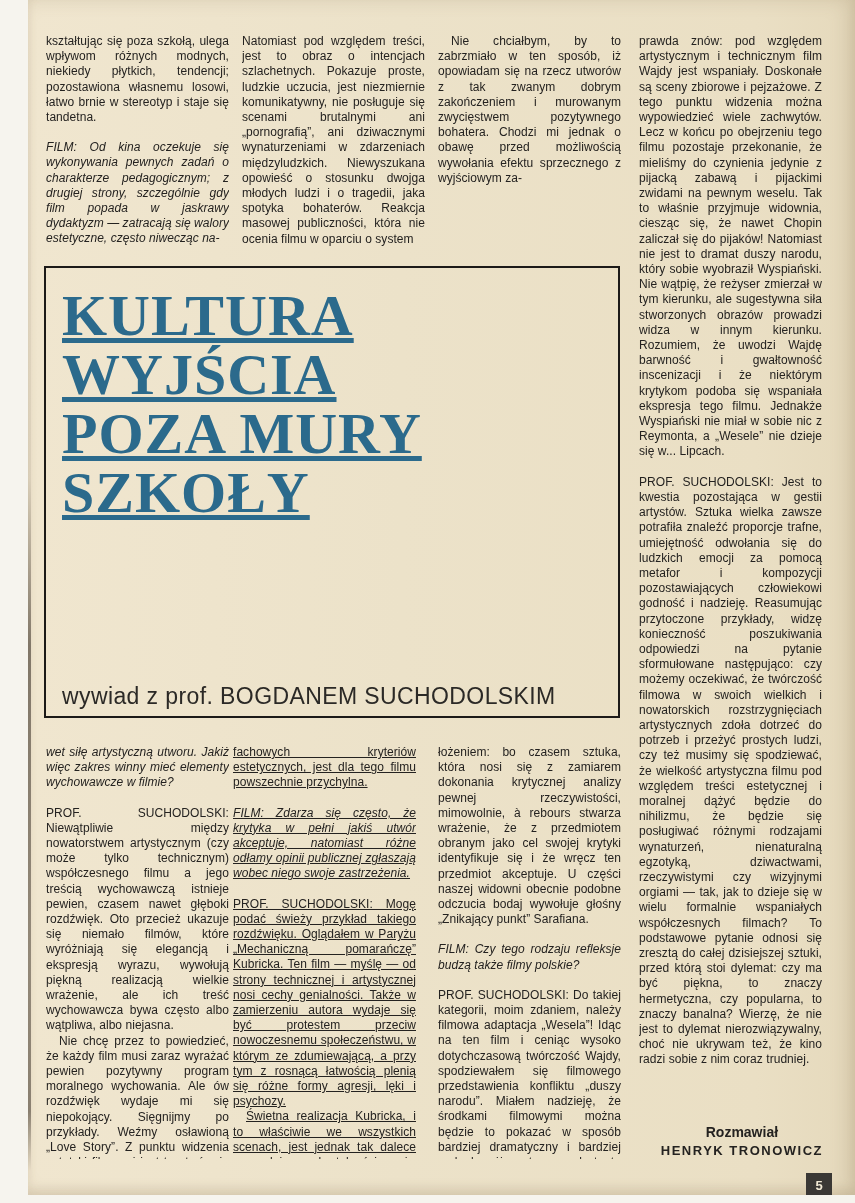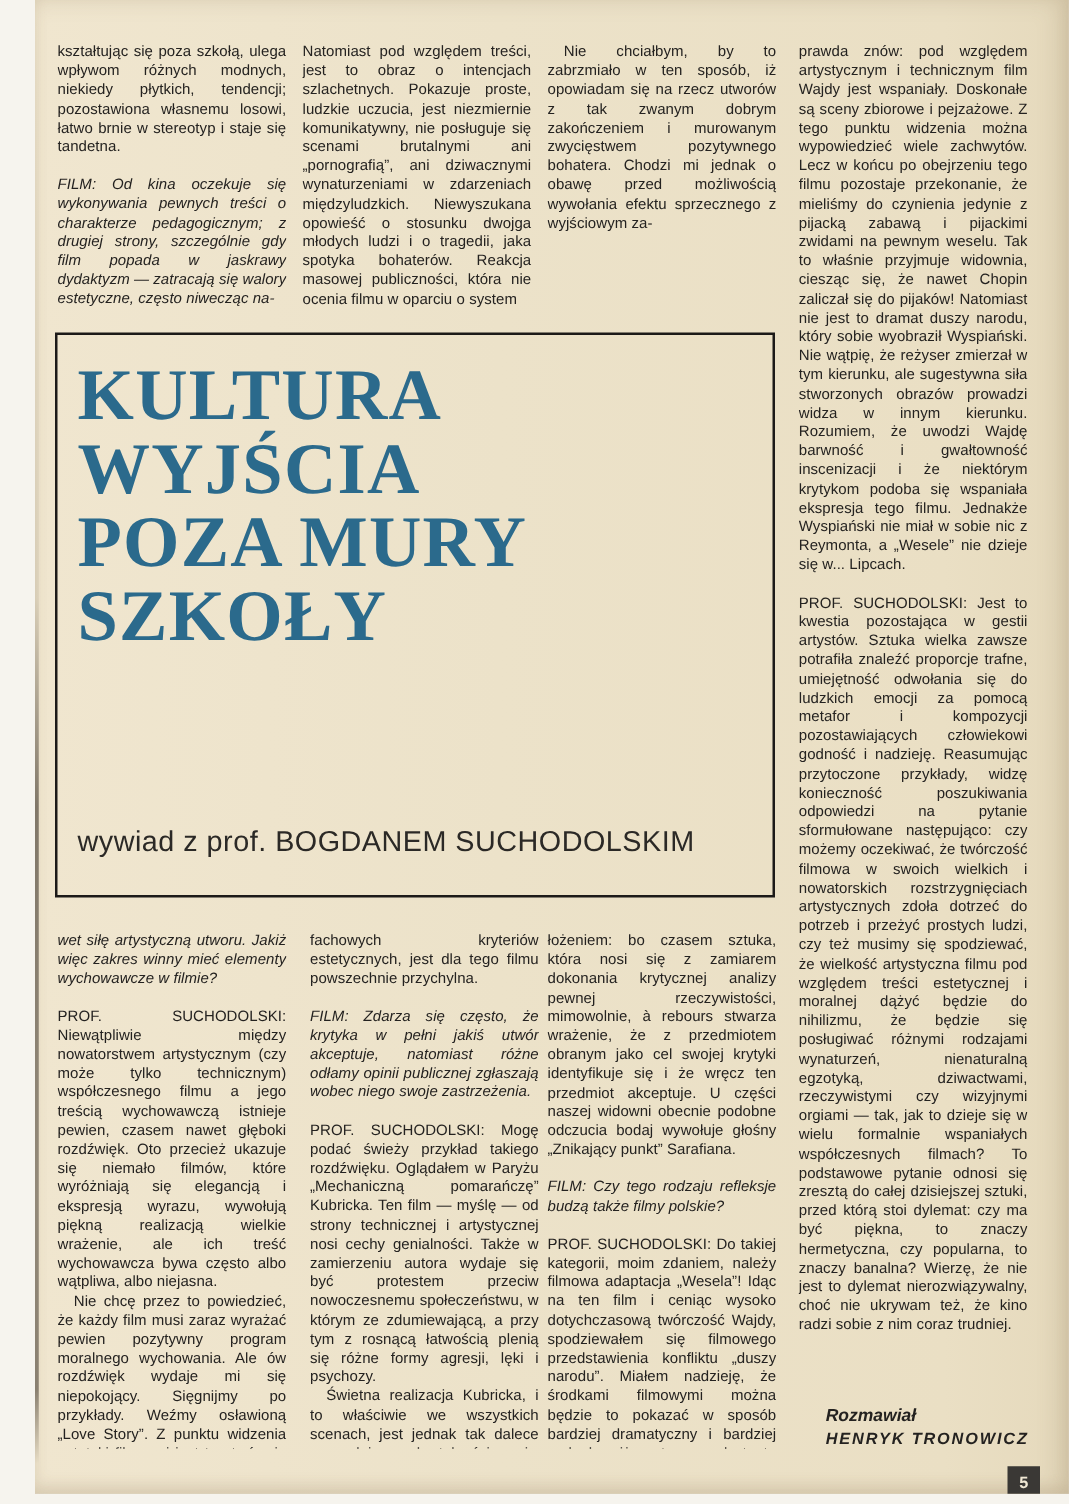--- a/index.html
+++ b/index.html
@@ -30,60 +30,61 @@
   }
   .article-p{margin:0;}
   .article-p.gap{margin-top:15px;}
   .article-p.ind{text-indent:13px;}
   .article-p.it{font-style:italic;}
   #col1top{left:18px;top:34px;height:214px;}
   #col2top{left:214px;top:34px;height:214px;}
   #col3top{left:410px;top:34px;height:214px;}
   #col4   {left:611px;top:34px;height:1088px;}
   #col1bot{left:18px;top:745px;height:414px;}
-  #col2bot{left:220px;top:745px;height:414px;}
+  #col2bot{left:205px;top:745px;height:414px;text-decoration:underline;}
   #col3bot{left:410px;top:745px;height:414px;}
   
   .headline-box{
     position:absolute;left:16px;top:266px;width:572px;height:448px;
     border:2px solid #1c1a18;
   }
   .headline{
     position:absolute;left:16px;top:18px;right:10px;
     font-family:"Liberation Serif", serif;font-weight:bold;
     font-size:58px;line-height:59px;letter-spacing:1px;
     transform-origin:left top;
+    text-decoration:underline;
   }
   .hl-line{white-space:nowrap;}
   .headline-sub{
-    position:absolute;left:16px;bottom:29px;
+    position:absolute;left:16px;bottom:6px;
     font-size:23px;letter-spacing:.4px;color:#2b2926;
   }
   
   .byline{
-    position:absolute;right:32px;top:1124px;text-align:left;color:#242220;font-style:italic;
+    position:absolute;right:32px;top:1124px;text-align:center;color:#242220;
   }
   .byline-1{font-size:14px;font-weight:bold;}
   .byline-2{font-size:13px;font-weight:bold;letter-spacing:1.5px;margin-top:3px;}
   .page-number{
     position:absolute;left:778px;top:1173px;width:26px;height:25px;
     background:#3a3835;color:#f0e8d4;
     display:flex;align-items:center;justify-content:center;
     font-size:13px;font-weight:bold;
   }
 </style>
 </head>
 <body>
 
 <div class="paper">
   <div class="paper-edge"></div>
 
   <div id="col1top" class="col">
       <p class="article-p">kształtując się poza szkołą, ulega wpływom różnych modnych, niekiedy płytkich, tendencji; pozostawiona własnemu losowi, łatwo brnie w stereotyp i staje się tandetna.</p>
-      <p class="article-p it gap">FILM: Od kina oczekuje się wykonywania pewnych treści o charakterze pedagogicznym; z drugiej strony, szczególnie gdy film popada w jaskrawy dydaktyzm — zatracają się walory estetyczne, często niwecząc na-</p>
+      <p class="article-p it gap">FILM: Od kina oczekuje się wykonywania pewnych zadań o charakterze pedagogicznym; z drugiej strony, szczególnie gdy film popada w jaskrawy dydaktyzm — zatracają się walory estetyczne, często niwecząc na-</p>
     </div>
   <div id="col2top" class="col">
       <p class="article-p">Natomiast pod względem treści, jest to obraz o intencjach szlachetnych. Pokazuje proste, ludzkie uczucia, jest niezmiernie komunikatywny, nie posługuje się scenami brutalnymi ani „pornografią”, ani dziwacznymi wynaturzeniami w zdarzeniach międzyludzkich. Niewyszukana opowieść o stosunku dwojga młodych ludzi i o tragedii, jaka spotyka bohaterów. Reakcja masowej publiczności, która nie ocenia filmu w oparciu o system</p>
     </div>
   <div id="col3top" class="col">
       <p class="article-p ind">Nie chciałbym, by to zabrzmiało w ten sposób, iż opowiadam się na rzecz utworów z tak zwanym dobrym zakończeniem i murowanym zwycięstwem pozytywnego bohatera. Chodzi mi jednak o obawę przed możliwością wywołania efektu sprzecznego z wyjściowym za-</p>
     </div>
   <div id="col4" class="col">
       <p class="article-p">prawda znów: pod względem artystycznym i technicznym film Wajdy jest wspaniały. Doskonałe są sceny zbiorowe i pejzażowe. Z tego punktu widzenia można wypowiedzieć wiele zachwytów. Lecz w końcu po obejrzeniu tego filmu pozostaje przekonanie, że mieliśmy do czynienia jedynie z pijacką zabawą i pijackimi zwidami na pewnym weselu. Tak to właśnie przyjmuje widownia, ciesząc się, że nawet Chopin zaliczał się do pijaków! Natomiast nie jest to dramat duszy narodu, który sobie wyobraził Wyspiański. Nie wątpię, że reżyser zmierzał w tym kierunku, ale sugestywna siła stworzonych obrazów prowadzi widza w innym kierunku. Rozumiem, że uwodzi Wajdę barwność i gwałtowność inscenizacji i że niektórym krytykom podoba się wspaniała ekspresja tego filmu. Jednakże Wyspiański nie miał w sobie nic z Reymonta, a „Wesele” nie dzieje się w... Lipcach.</p>
       <p class="article-p gap">PROF. SUCHODOLSKI: Jest to kwestia pozostająca w gestii artystów. Sztuka wielka zawsze potrafiła znaleźć proporcje trafne, umiejętność odwołania się do ludzkich emocji za pomocą metafor i kompozycji pozostawiających człowiekowi godność i nadzieję. Reasumując przytoczone przykłady, widzę konieczność poszukiwania odpowiedzi na pytanie sformułowane następująco: czy możemy oczekiwać, że twórczość filmowa w swoich wielkich i nowatorskich rozstrzygnięciach artystycznych zdoła dotrzeć do potrzeb i przeżyć prostych ludzi, czy też musimy się spodziewać, że wielkość artystyczna filmu pod względem treści estetycznej i moralnej dążyć będzie do nihilizmu, że będzie się posługiwać różnymi rodzajami wynaturzeń, nienaturalną egzotyką, dziwactwami, rzeczywistymi czy wizyjnymi orgiami — tak, jak to dzieje się w wielu formalnie wspaniałych współczesnych filmach? To podstawowe pytanie odnosi się zresztą do całej dzisiejszej sztuki, przed którą stoi dylemat: czy ma być piękna, to znaczy hermetyczna, czy popularna, to znaczy banalna? Wierzę, że nie jest to dylemat nierozwiązywalny, choć nie ukrywam też, że kino radzi sobie z nim coraz trudniej.</p>

